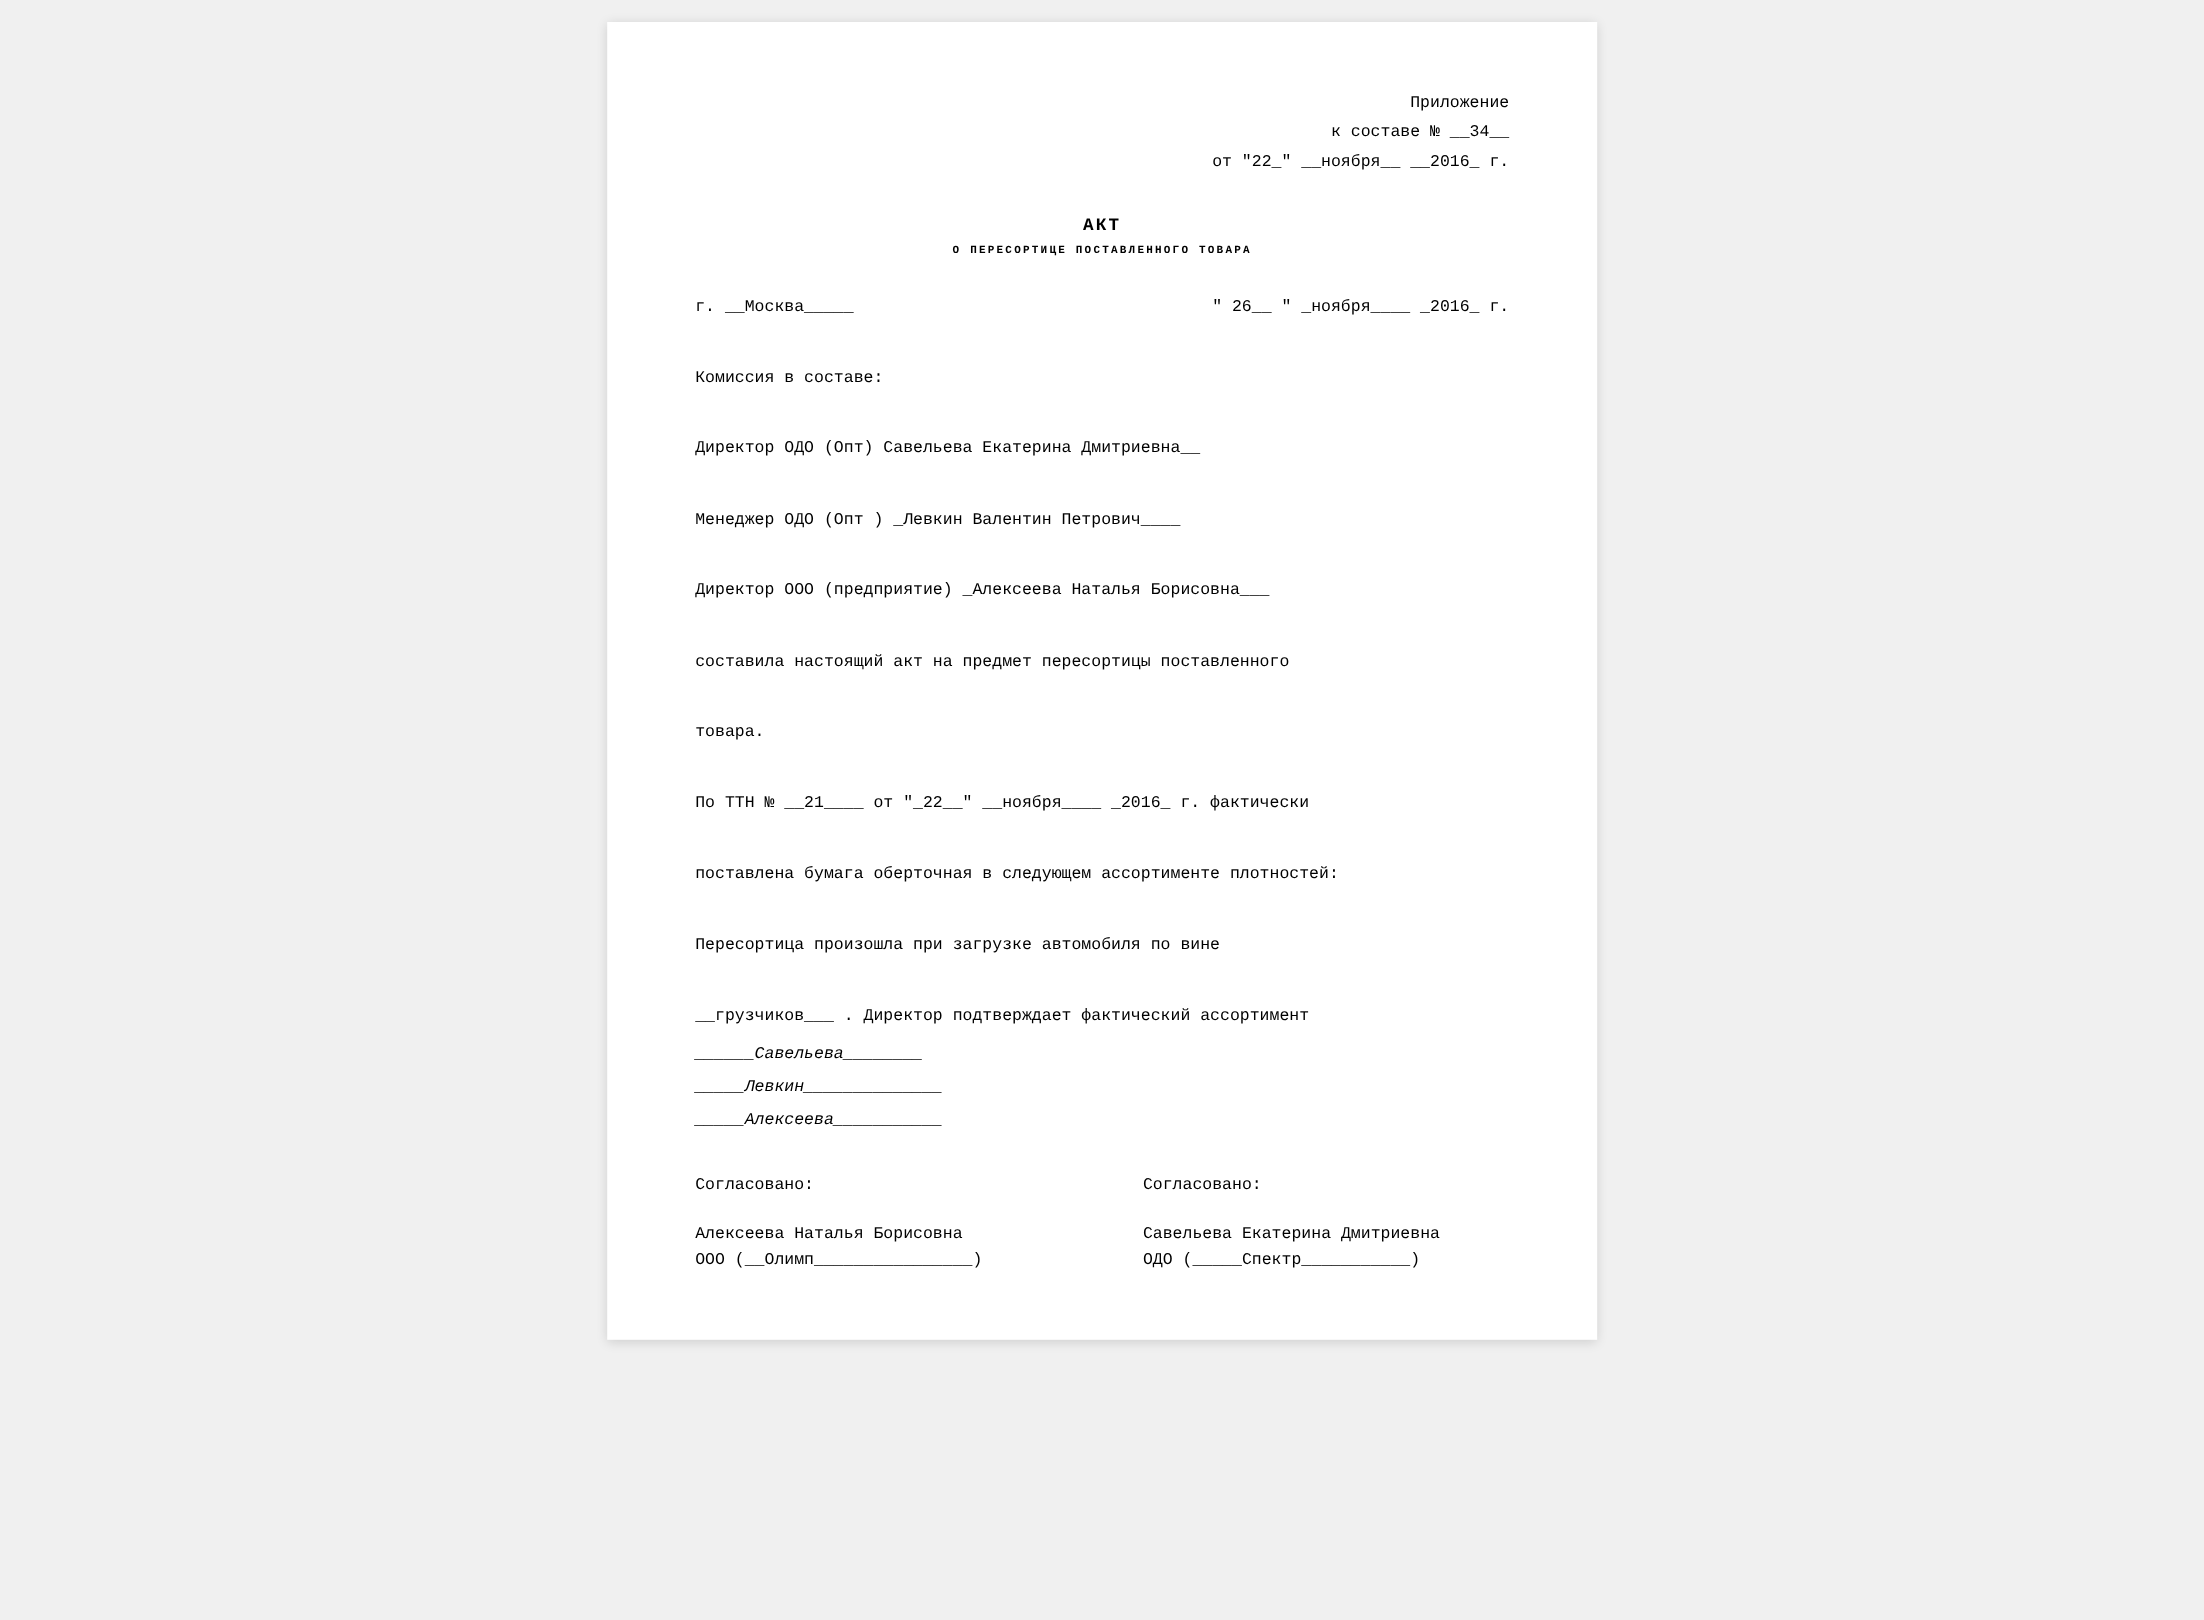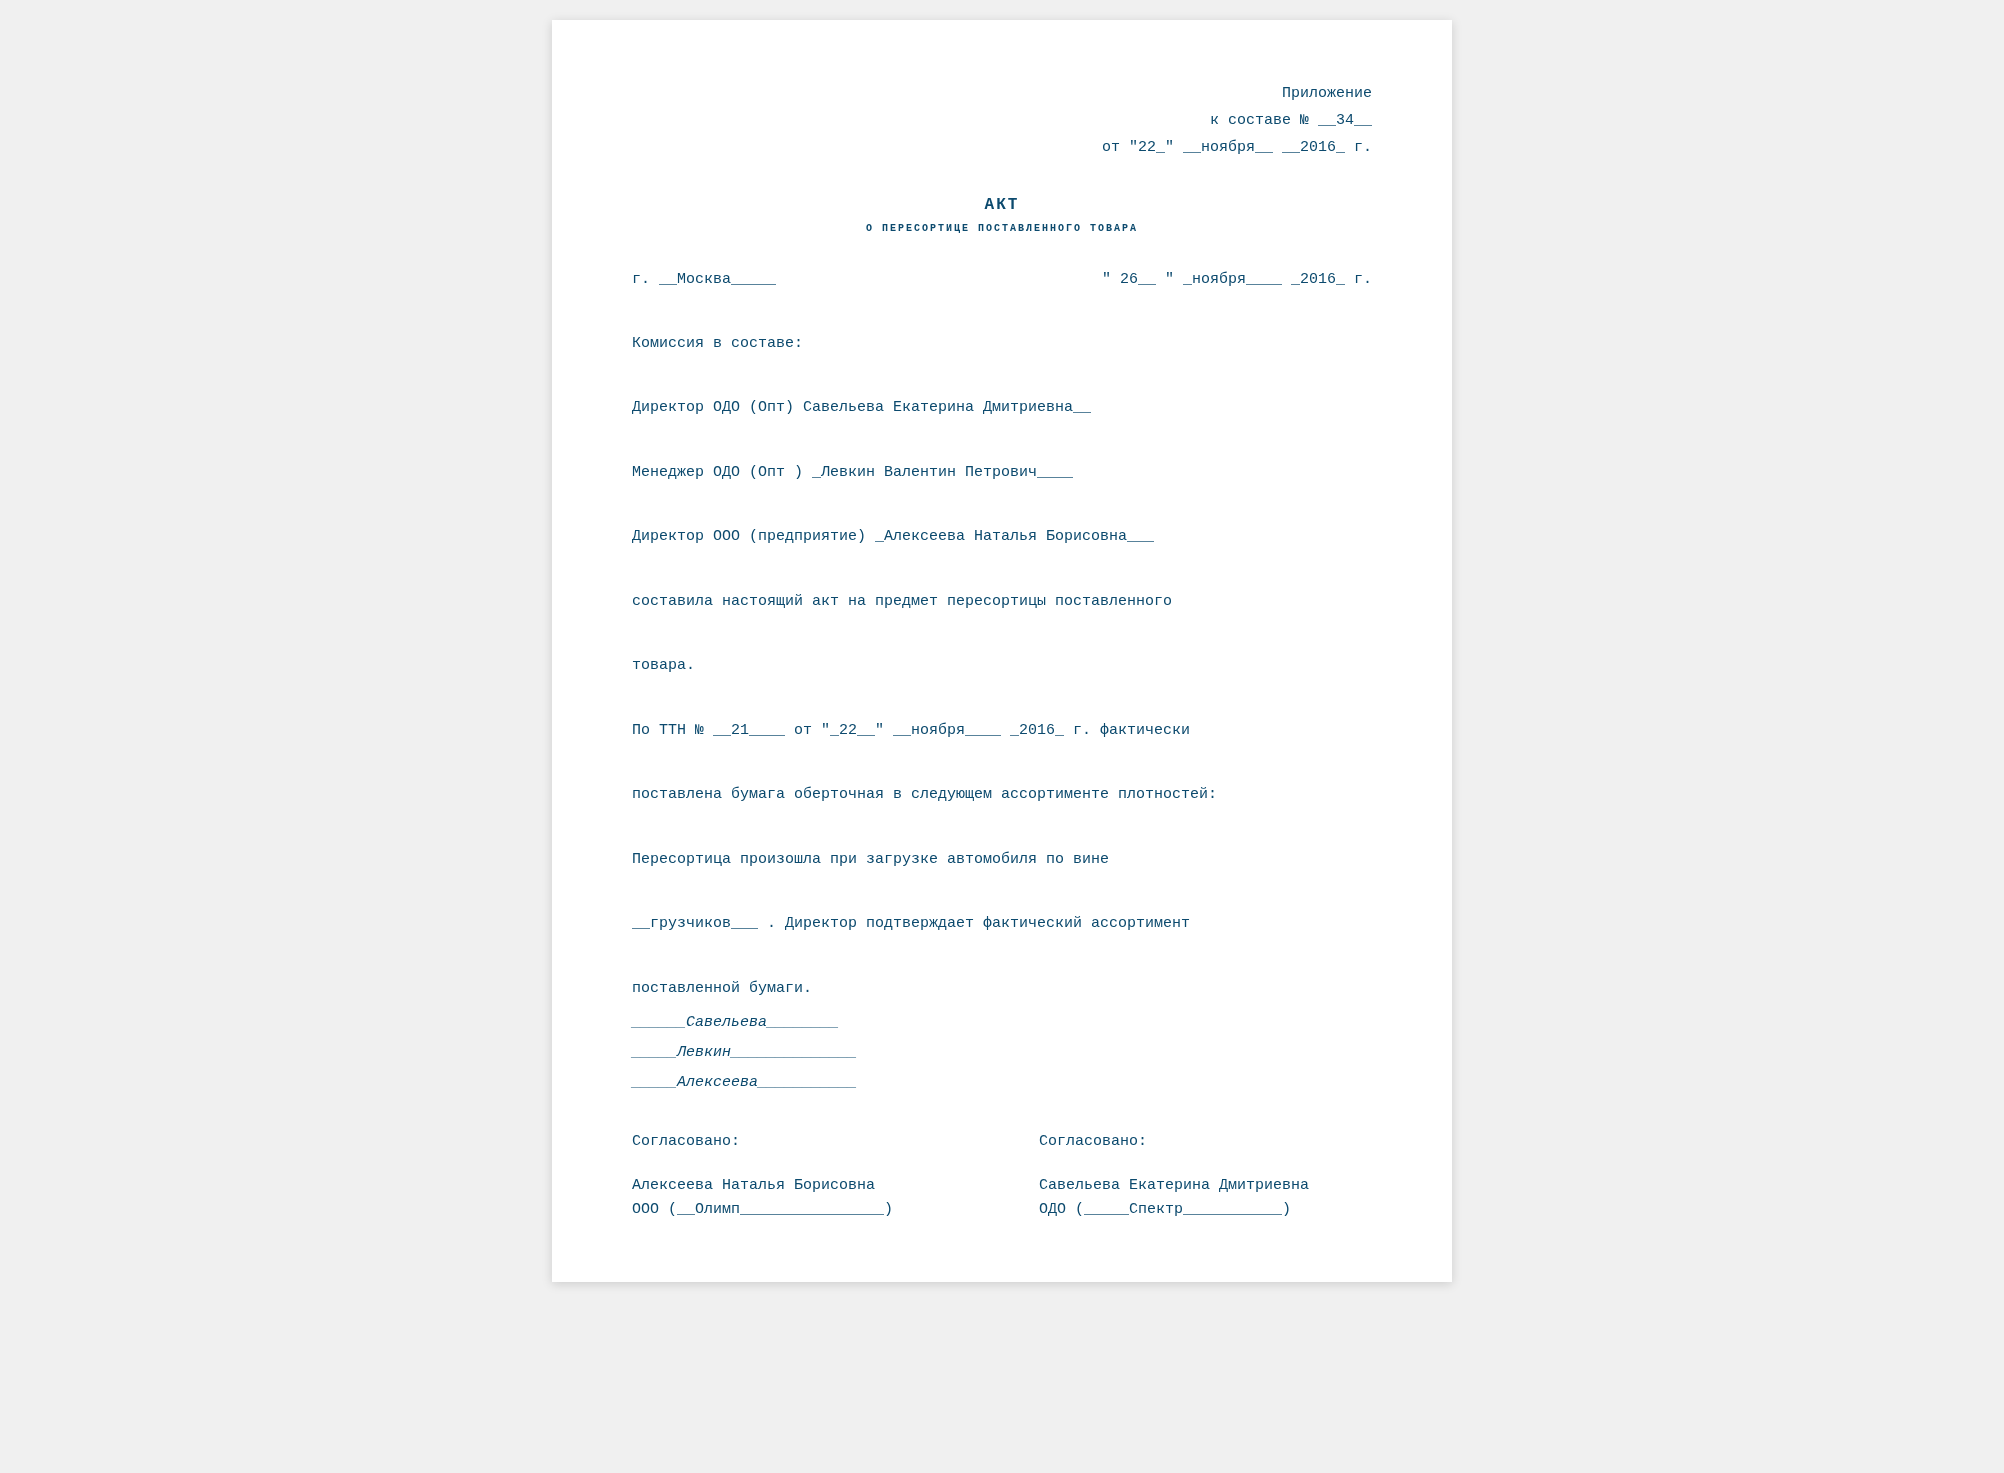--- a/index.html
+++ b/index.html
@@ -20,21 +20,21 @@
 
     .page {
       background: #ffffff;
       width: 900px;
       min-height: 1000px;
       padding: 60px 80px 60px 80px;
       box-shadow: 0 2px 10px rgba(0,0,0,0.15);
       position: relative;
       font-size: 15px;
       line-height: 1.6;
-      color: #0c4a6e;
+      color: #000000;
     }
 
     .header-right {
       text-align: right;
       margin-bottom: 30px;
       line-height: 1.8;
     }
 
     .title-section {
       text-align: center;
@@ -117,21 +117,20 @@
   <div class="body-text">      Комиссия  в  составе:</div>
   <div class="body-text">Директор  ОДО  (Опт)  Савельева  Екатерина  Дмитриевна__</div>
   <div class="body-text">Менеджер  ОДО  (Опт )  _Левкин  Валентин  Петрович____</div>
   <div class="body-text">Директор  ООО  (предприятие)  _Алексеева  Наталья  Борисовна___</div>
   <div class="body-text">составила   настоящий   акт   на   предмет   пересортицы   поставленного</div>
   <div class="body-text">товара.</div>
   <div class="body-text">      По   ТТН   №   __21____   от   "_22__"   __ноября____   _2016_  г.  фактически</div>
   <div class="body-text">поставлена  бумага  оберточная  в  следующем  ассортименте  плотностей:</div>
   <div class="body-text">      Пересортица   произошла   при   загрузке   автомобиля   по   вине</div>
   <div class="body-text">__грузчиков___ .  Директор   подтверждает   фактический   ассортимент</div>
-  <div class="body-text">поставленной  бумаги.</div>
 
   <div class="signatures-section">
     <div class="signature-line">______Савельева________</div>
     <div class="signature-line">_____Левкин______________</div>
     <div class="signature-line">_____Алексеева___________</div>
   </div>
 
   <div class="agreement-section">
     <div class="agreement-left">
       <div class="agreement-label">Согласовано:</div>

